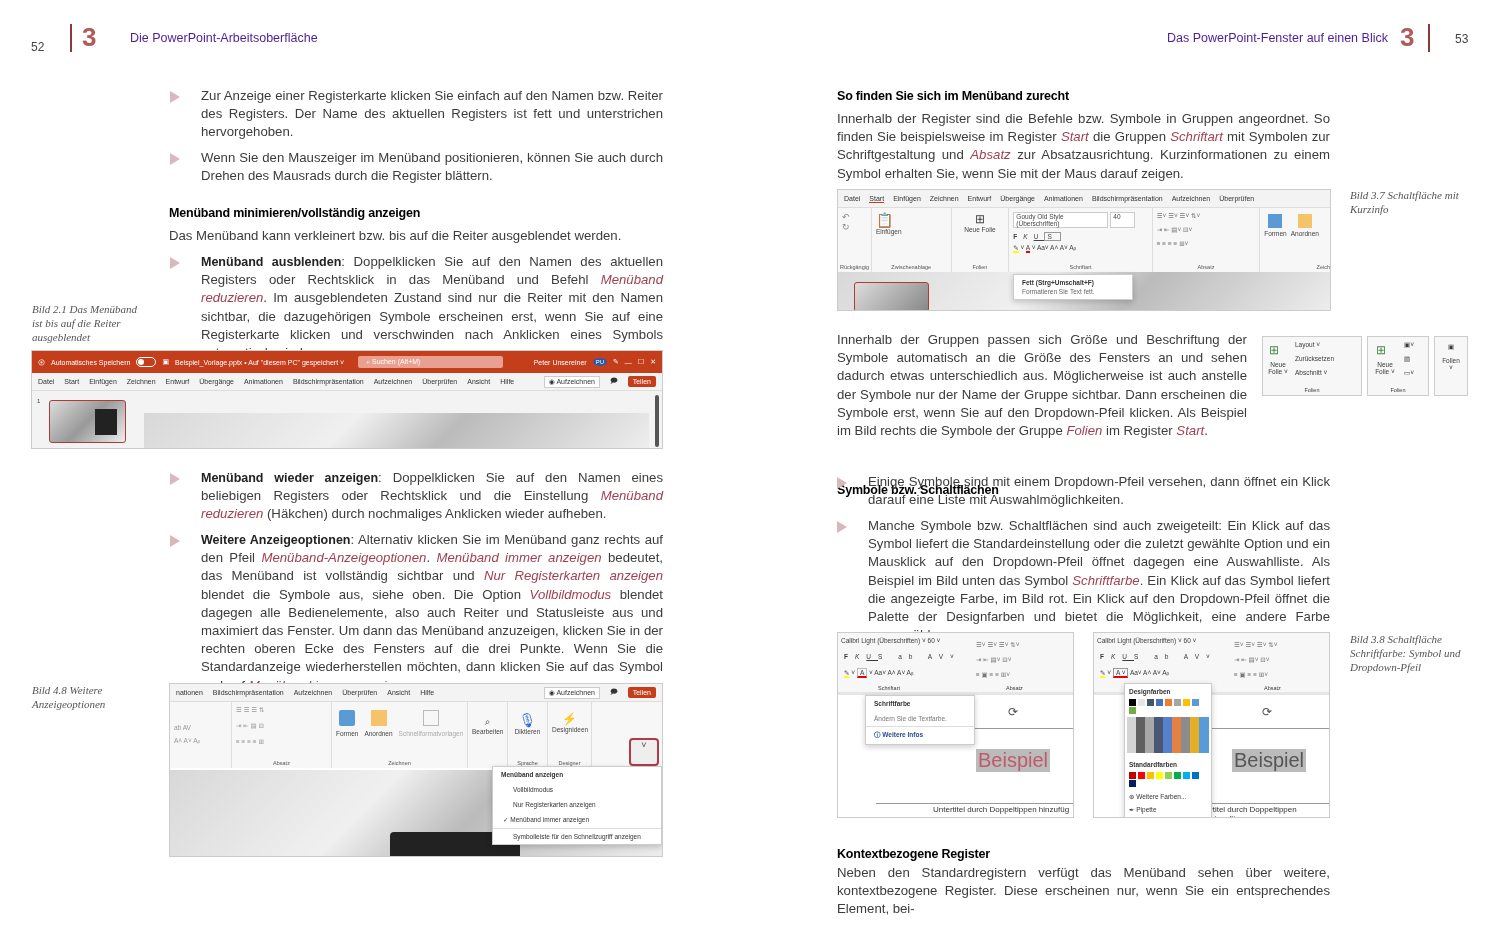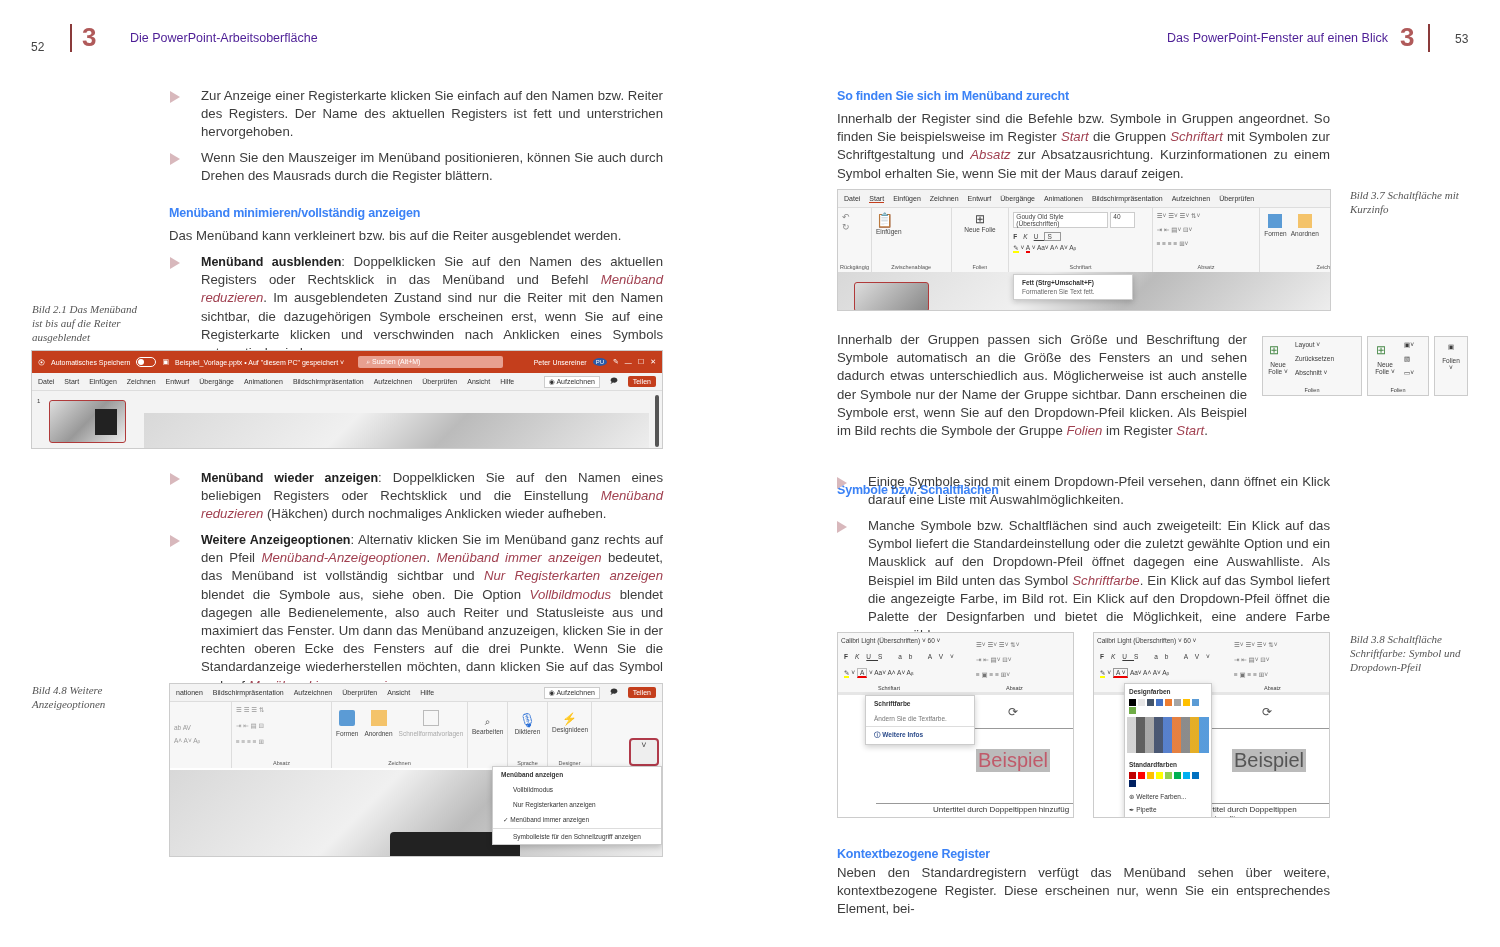--- a/index.html
+++ b/index.html
@@ -3,21 +3,21 @@
 <meta charset="utf-8">
 <style>
   * { box-sizing: border-box; margin: 0; padding: 0; }
   body { width: 1500px; height: 947px; background: #fff; font-family: "Liberation Sans", sans-serif; color: #3a3a3a; position: relative; overflow: hidden; }
   .abs { position: absolute; }
   .pnum { font-size: 12px; color: #444; }
   .chapbar { width: 1.5px; height: 28px; background: #8a3a3a; }
   .chapnum { font-size: 26px; font-weight: bold; color: #b05a5a; }
   .runhead { font-size: 12.5px; color: #4c1d95; }
   .body { font-size: 13.2px; line-height: 18.2px; color: #3c3c3c; text-align: justify; }
-  .h3 { font-size: 12.5px; font-weight: bold; color: #3b82f6; font-family: "Liberation Sans", sans-serif; letter-spacing: -0.2px; }
+  .h3 { font-size: 12.5px; font-weight: bold; color: #000000; font-family: "Liberation Sans", sans-serif; letter-spacing: -0.2px; }
   .tri { position: absolute; width: 0; height: 0; border-top: 6px solid transparent; border-bottom: 6px solid transparent; border-left: 10px solid #d8b8bc; }
   .em { font-style: italic; color: #a04050; }
   .strong { font-weight: bold; color: #222; font-size: 12.5px; }
   .caption { font-family: "Liberation Serif", serif; font-style: italic; font-size: 11px; line-height: 14px; color: #555; }
   .shot { position: absolute; border: 1px solid #ccc; background: #f3f3f3; overflow: hidden; }
   .titlebar { background: #c43e1c; height: 22px; display: flex; align-items: center; color: #fff; font-size: 7px; padding: 0 6px; gap: 6px; }
   .tabs { background: #f3f3f3; height: 18px; display: flex; align-items: center; font-size: 7px; color: #333; padding: 0 6px; gap: 10px; border-bottom: 1px solid #ddd; }
   .slidearea { background: linear-gradient(135deg, #d8d8d8, #f0f0f0 40%, #bbb 60%, #eee); }
   .ribbon { background: #f7f7f7; display: flex; font-size: 6.5px; color: #444; }
   .grp { border-right: 1px solid #ddd; position: relative; padding: 4px; }

